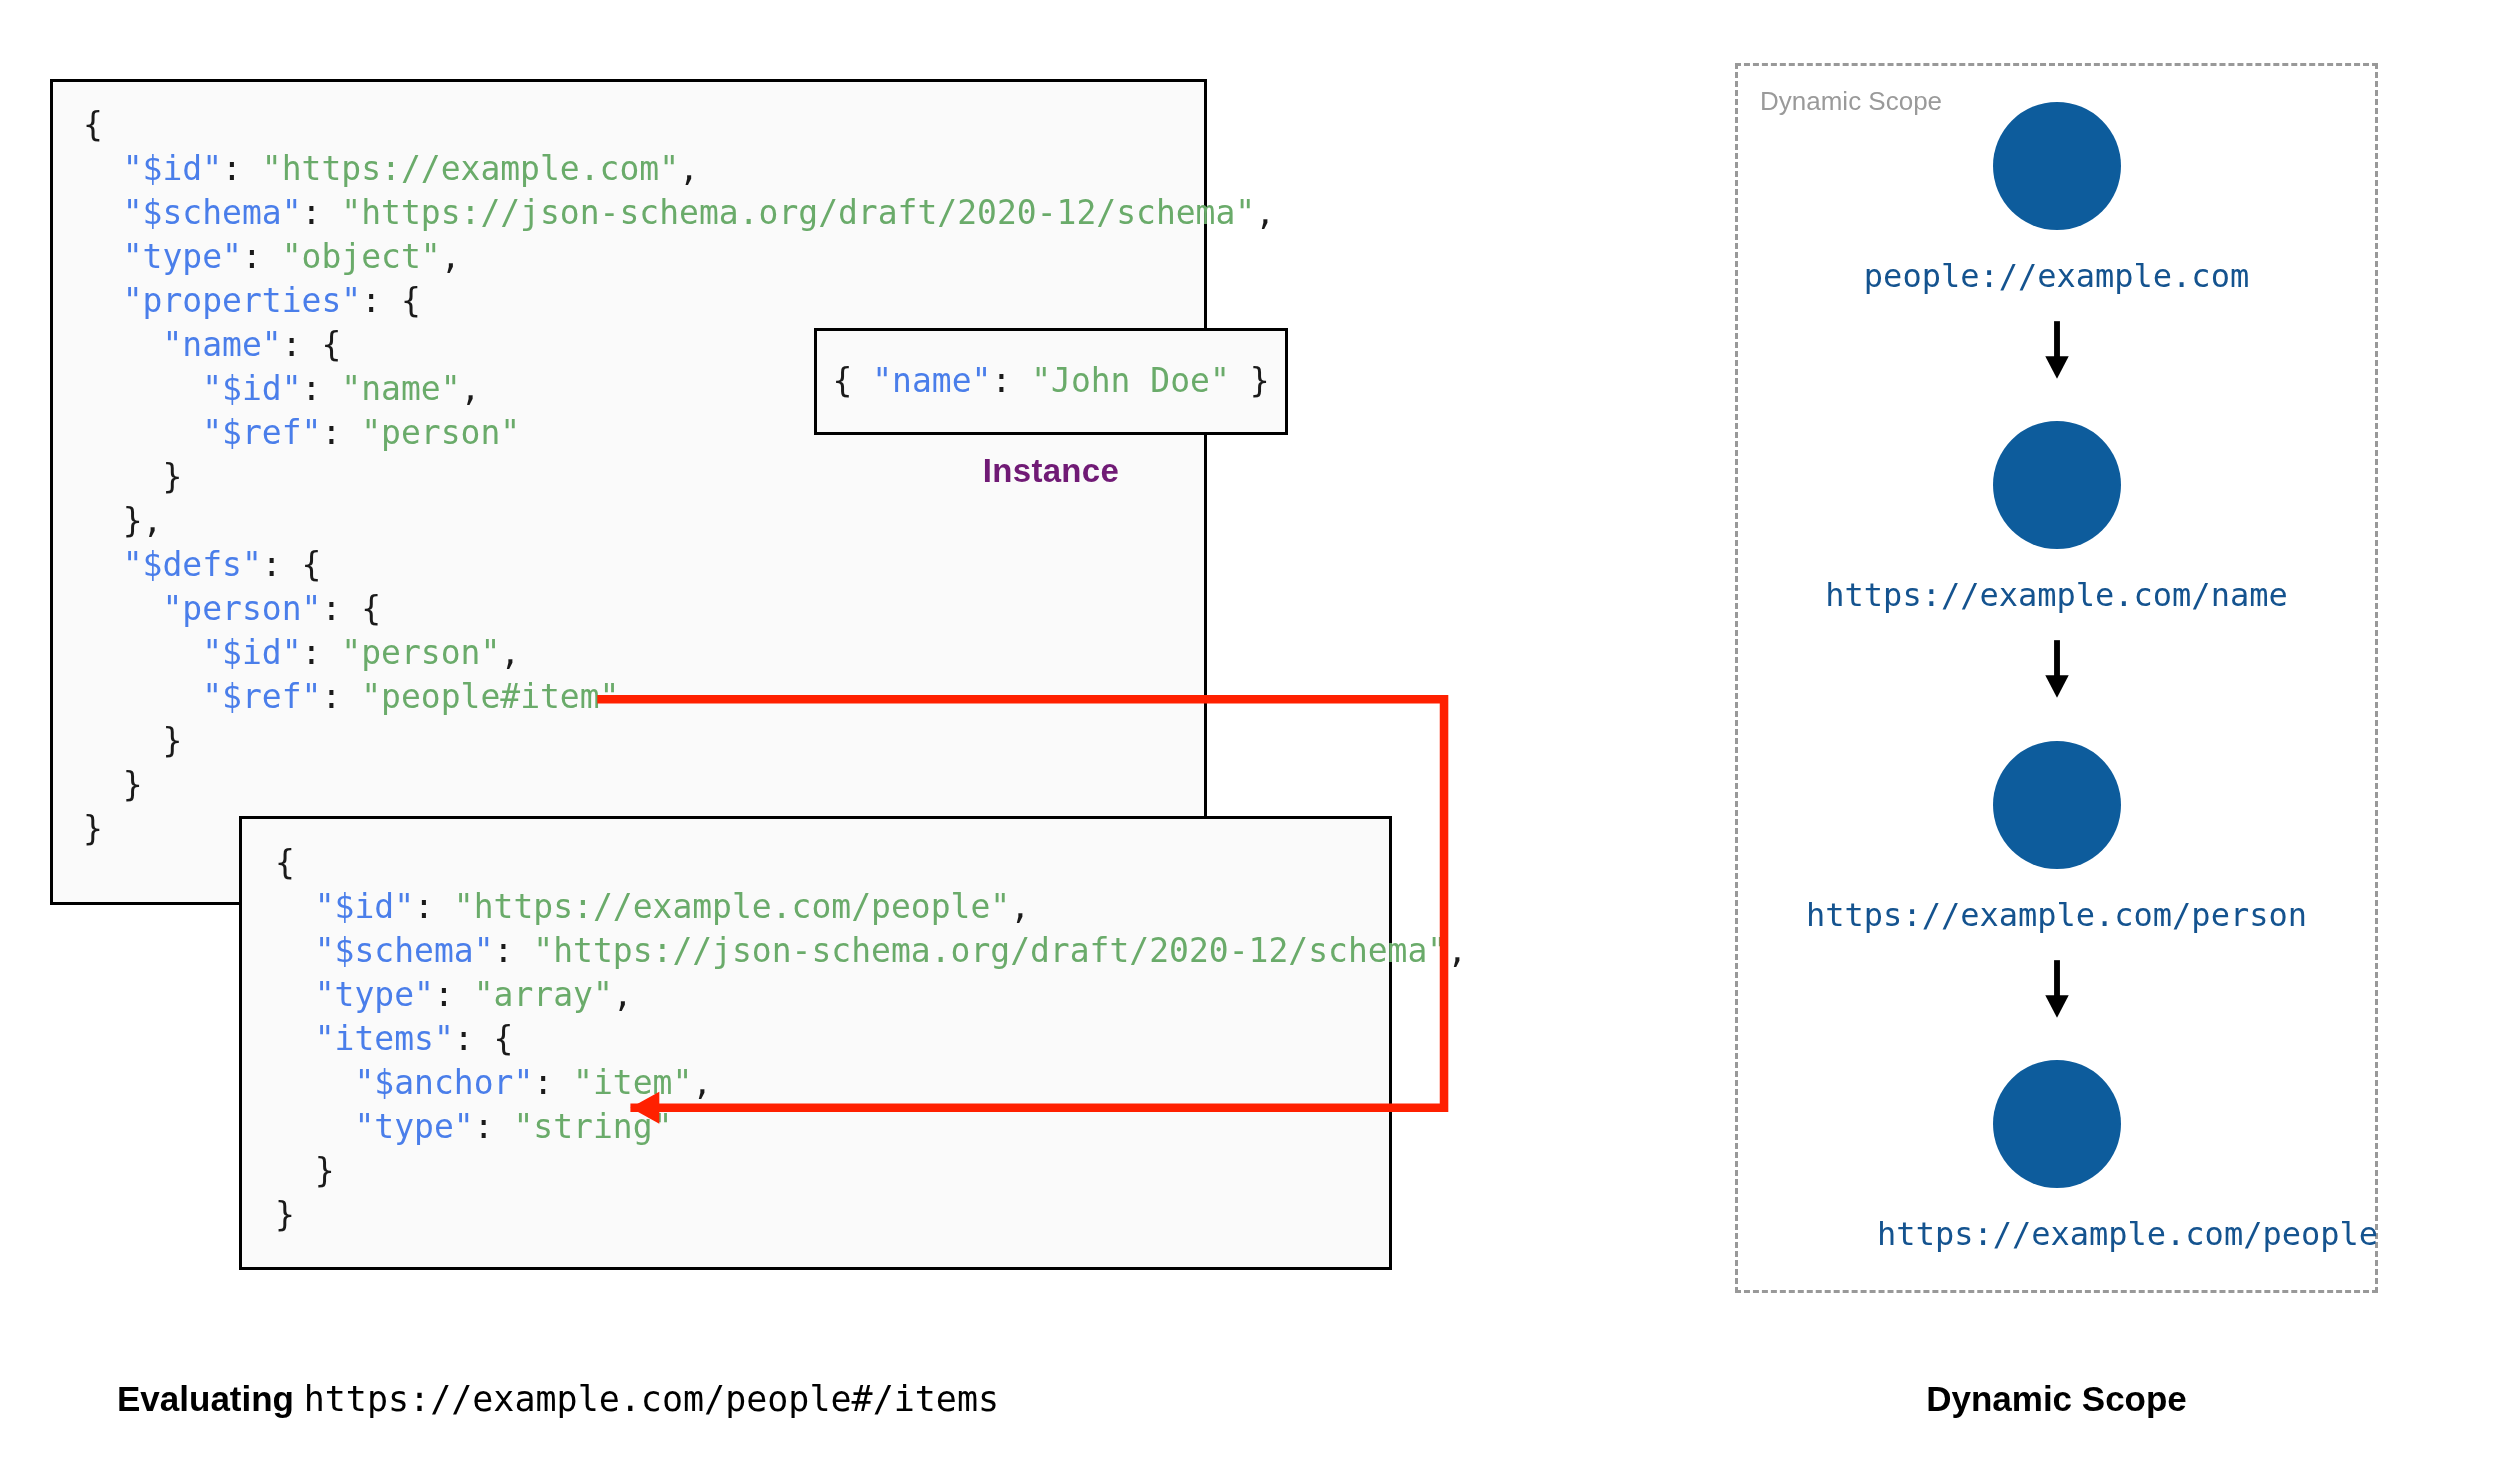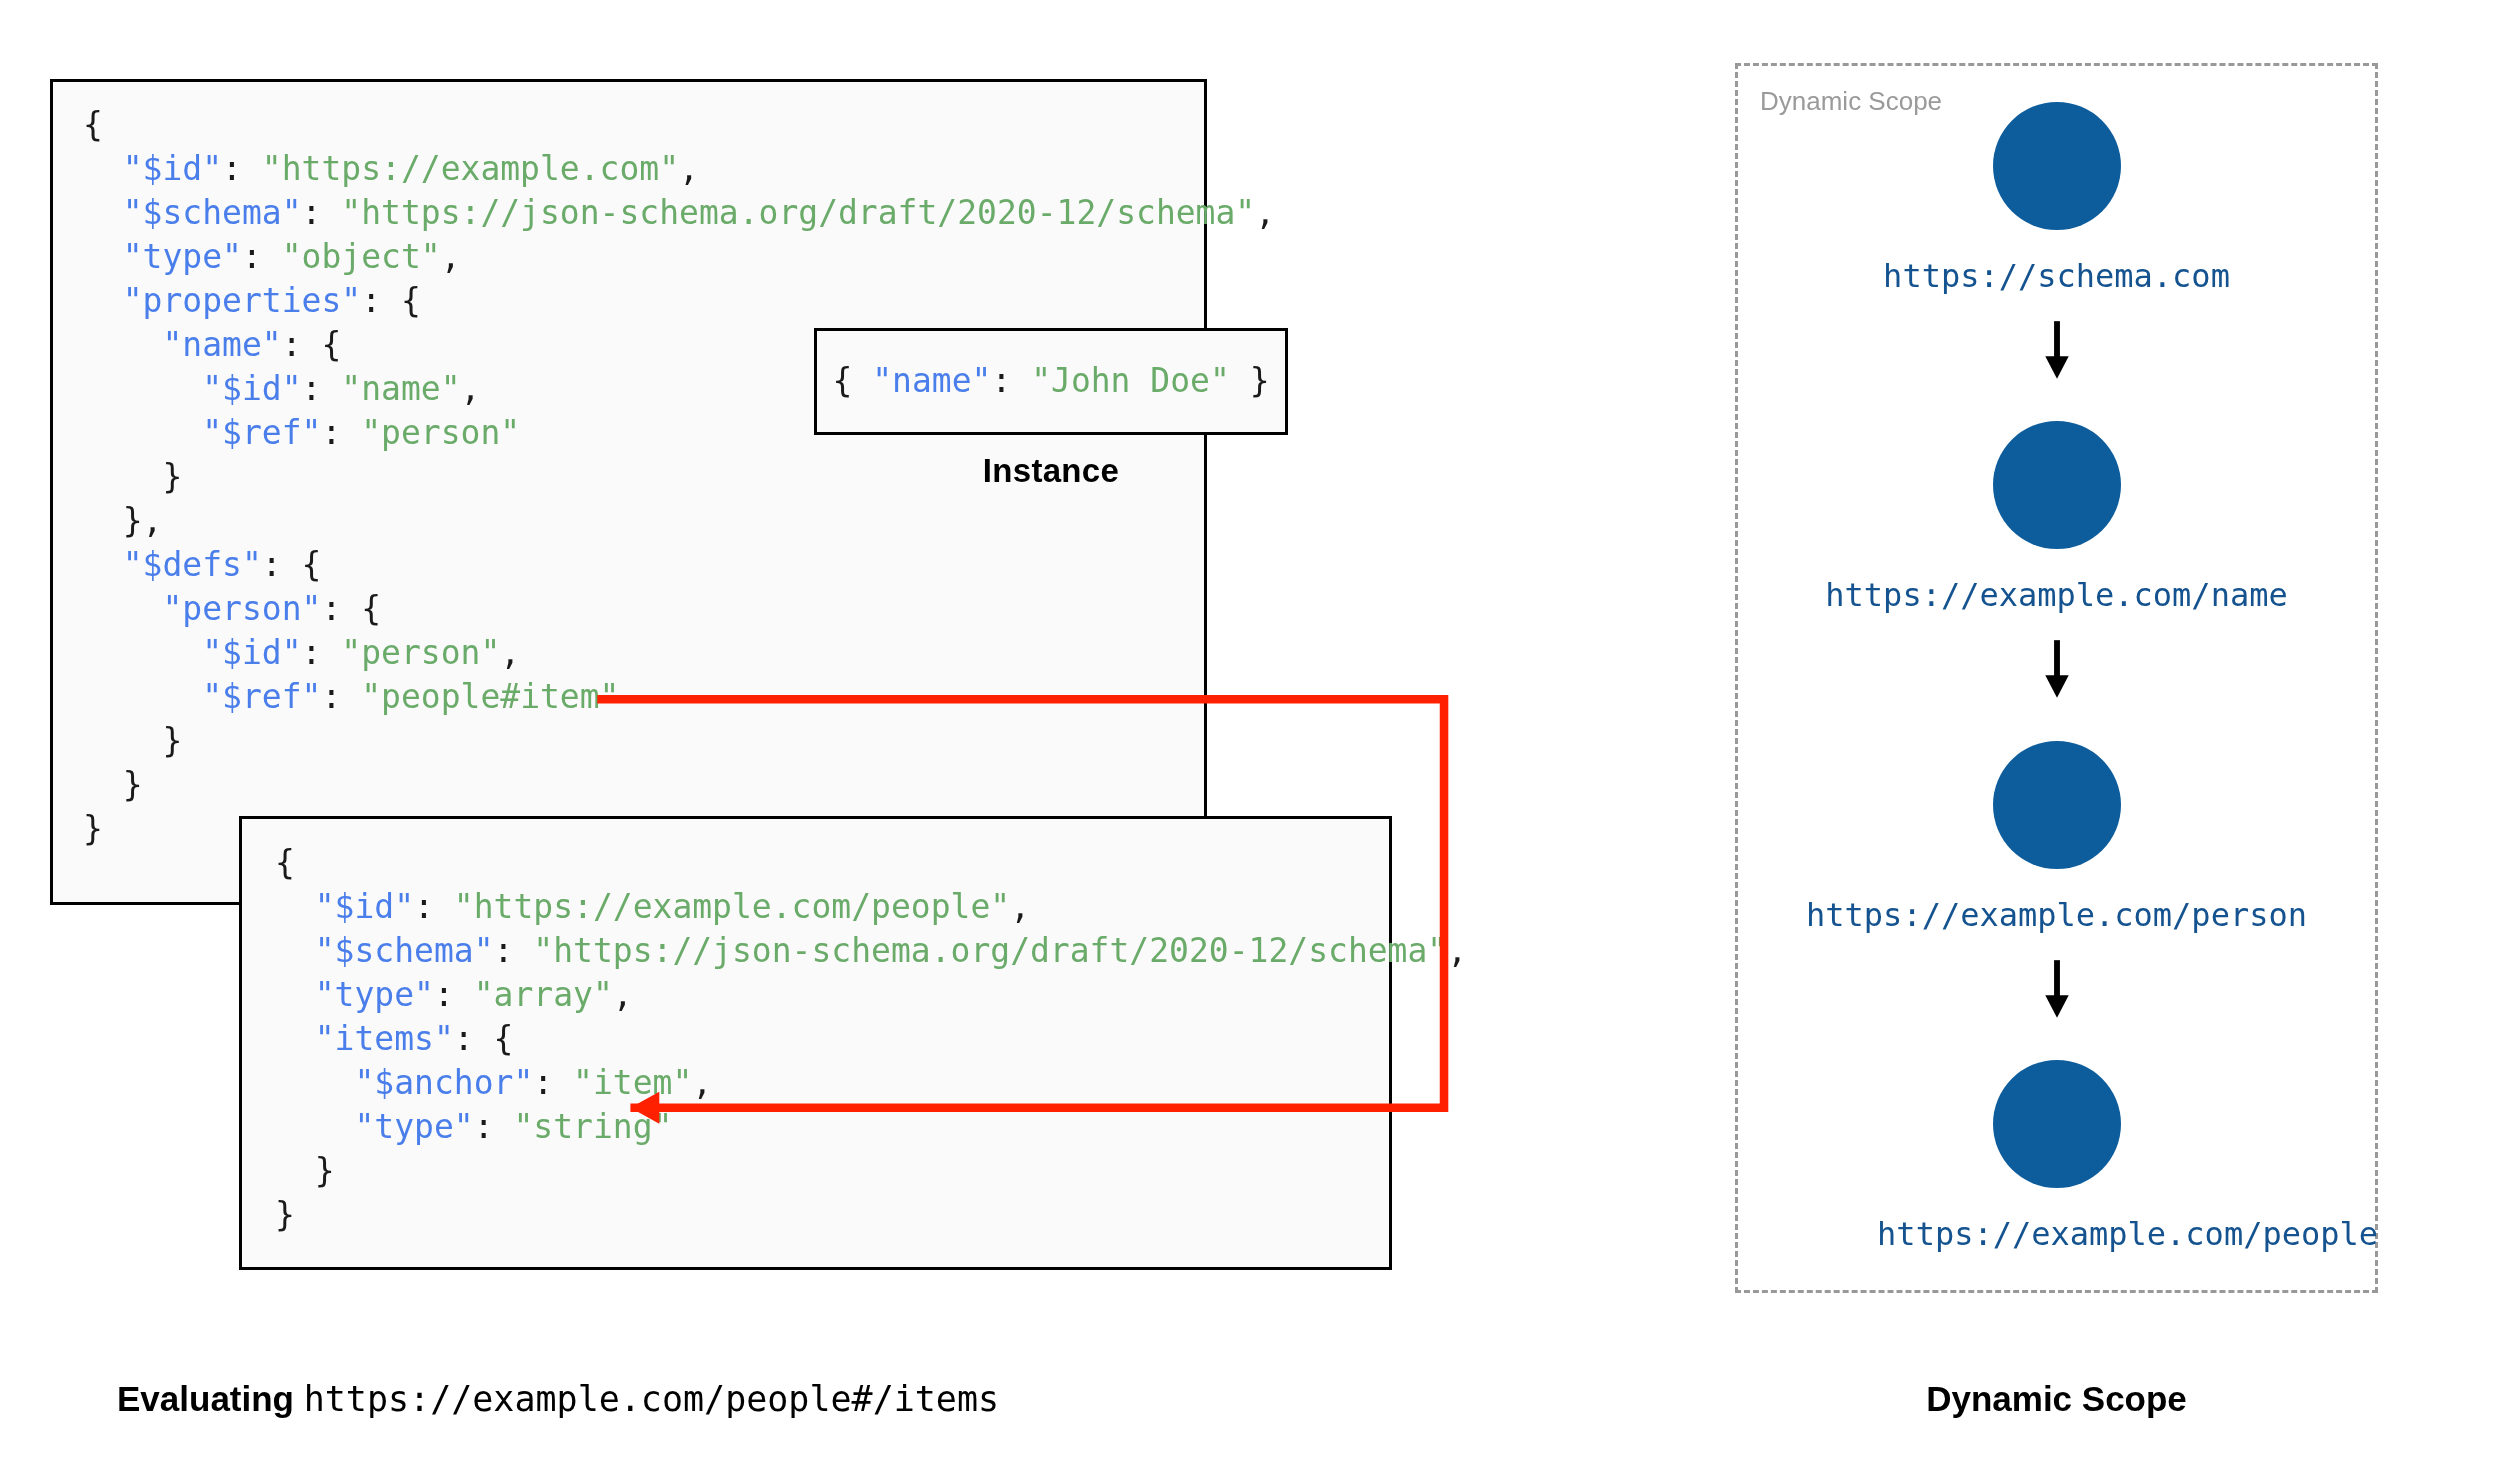--- a/index.html
+++ b/index.html
@@ -16,21 +16,21 @@
   .p{color:#1a1a1a;}     
 
   
   #schema-root{left:50px;top:79px;width:1157px;height:826px;}
   #schema-root .code{position:absolute;left:30px;top:21.4px;font-size:33px;}
 
   
   #instance-box{left:814px;top:328px;width:474px;height:107px;}
   #instance-box .code{position:absolute;left:0;right:0;top:28px;text-align:center;font-size:33px;line-height:44px;}
   #instance-caption{position:absolute;left:814px;top:452px;width:474px;text-align:center;
-        font-size:33px;font-weight:bold;color:#000000;letter-spacing:0.3px;}
+        font-size:33px;font-weight:bold;color:#701a75;letter-spacing:0.3px;}
 
   
   #schema-people{left:239px;top:816px;width:1153px;height:454px;}
   #schema-people .code{position:absolute;left:33px;top:22.4px;font-size:33px;}
 
   
   #ref-arrow{position:absolute;left:593px;top:695px;width:866px;height:417px;overflow:visible;}
 
   
   #eval-caption{position:absolute;left:117px;top:1379px;font-size:35px;color:#000000;
@@ -93,21 +93,21 @@
 
 <svg id="ref-arrow" viewBox="0 0 1620 780" width="866" height="417">
   <polyline points="8,8 1592,8 1592,772 70,772" fill="none" stroke="#ff2000" stroke-width="16"></polyline>
   <polygon points="70,772 124,742 124,802" fill="#ff2000"></polygon>
 </svg>
 
 <div id="scope-panel"></div>
 <div id="scope-label">Dynamic Scope</div>
 
 <div class="node" style="left:1993px;top:102px;"></div>
-<div class="node-label" style="top:257px;">https://schema.com</div>
+<div class="node-label" style="top:257px;">people://example.com</div>
 <svg class="edge" style="left:2041px;top:321px;" viewBox="0 0 60 110">
   <line x1="30" y1="0" x2="30" y2="78" stroke="#000" stroke-width="11"></line>
   <polygon points="30,108 8,66 52,66" fill="#000"></polygon>
 </svg>
 
 <div class="node" style="left:1993px;top:421px;"></div>
 <div class="node-label" style="top:576px;">https://example.com/name</div>
 <svg class="edge" style="left:2041px;top:640px;" viewBox="0 0 60 110">
   <line x1="30" y1="0" x2="30" y2="78" stroke="#000" stroke-width="11"></line>
   <polygon points="30,108 8,66 52,66" fill="#000"></polygon>

